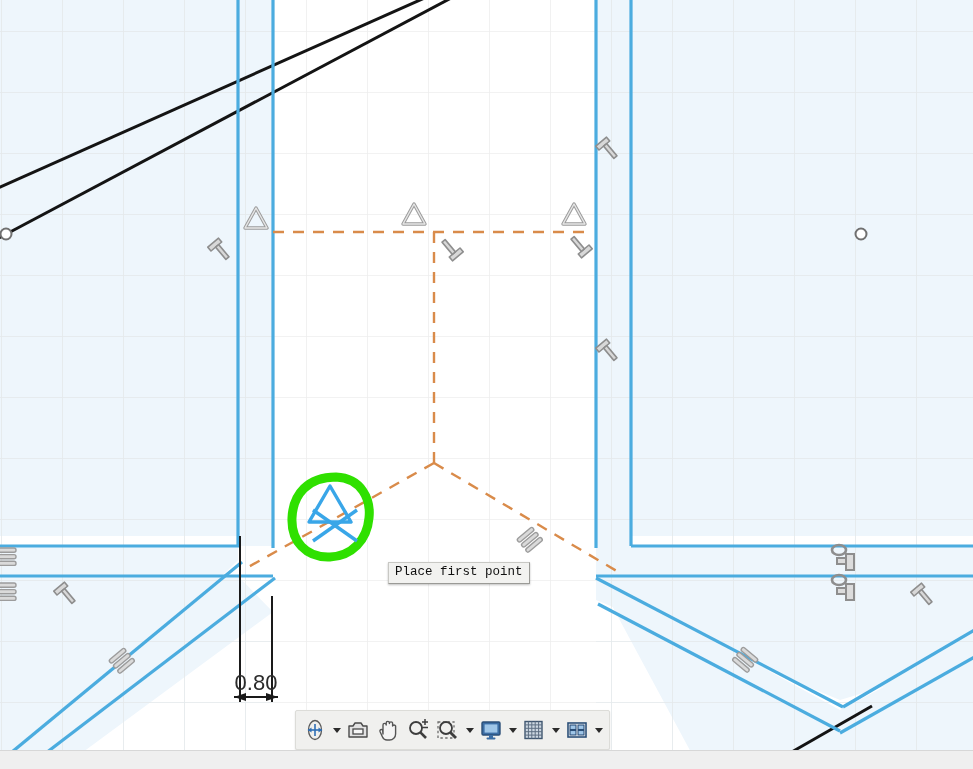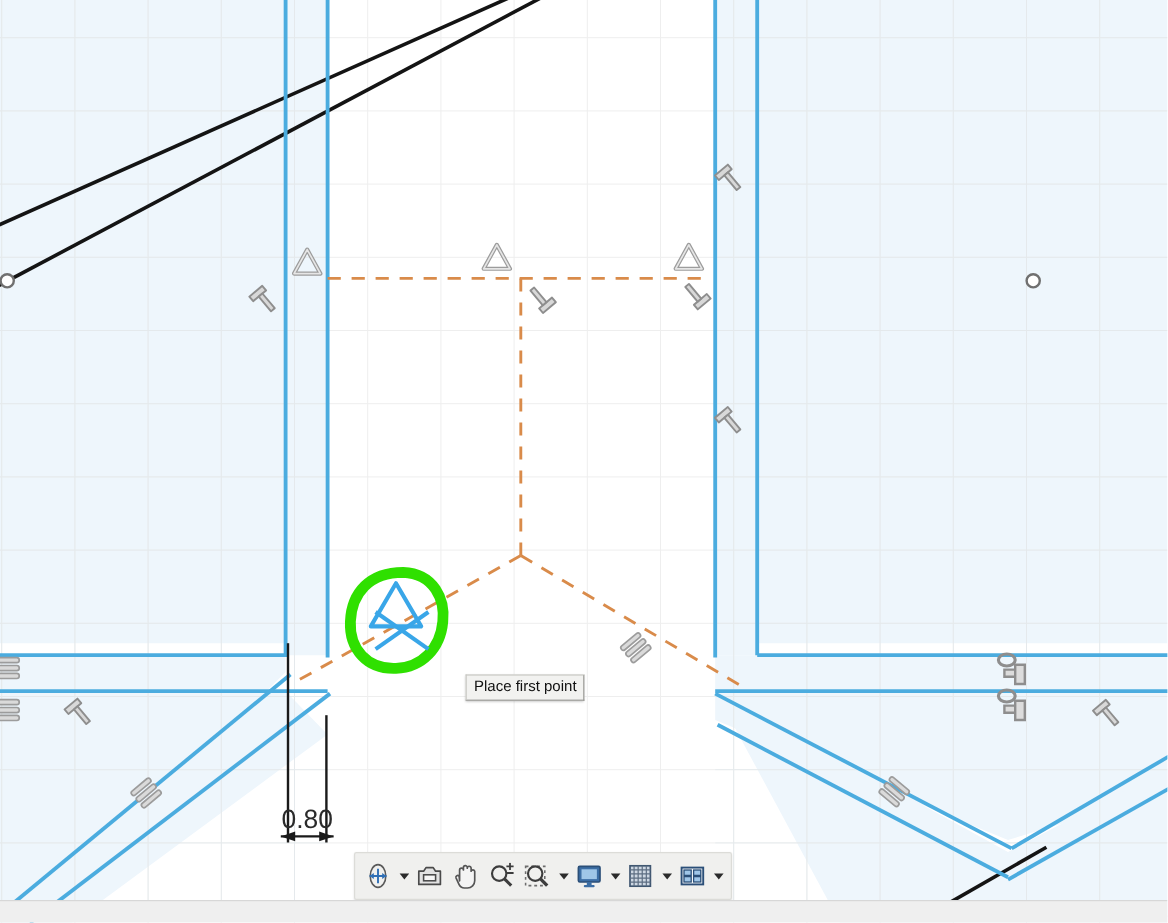--- a/index.html
+++ b/index.html
@@ -27,21 +27,21 @@
   
   #tooltip {
     position: absolute;
     left: 388px;
     top: 562px;
     background: #f2f2f0;
     border: 1px solid #9a9a96;
     border-top-color: #c8c8c4;
     border-left-color: #c8c8c4;
     color: #101010;
-    font-family: Liberation Sans, sans-serif;
+    font-family: Liberation Mono, monospace;
     font-size: 12.5px;
     line-height: 1;
     padding: 3px 6px 4px 6px;
     white-space: nowrap;
     box-shadow: 0 1px 2px rgba(0,0,0,0.25);
   }
 
   
   #nav-toolbar {
     position: absolute;

